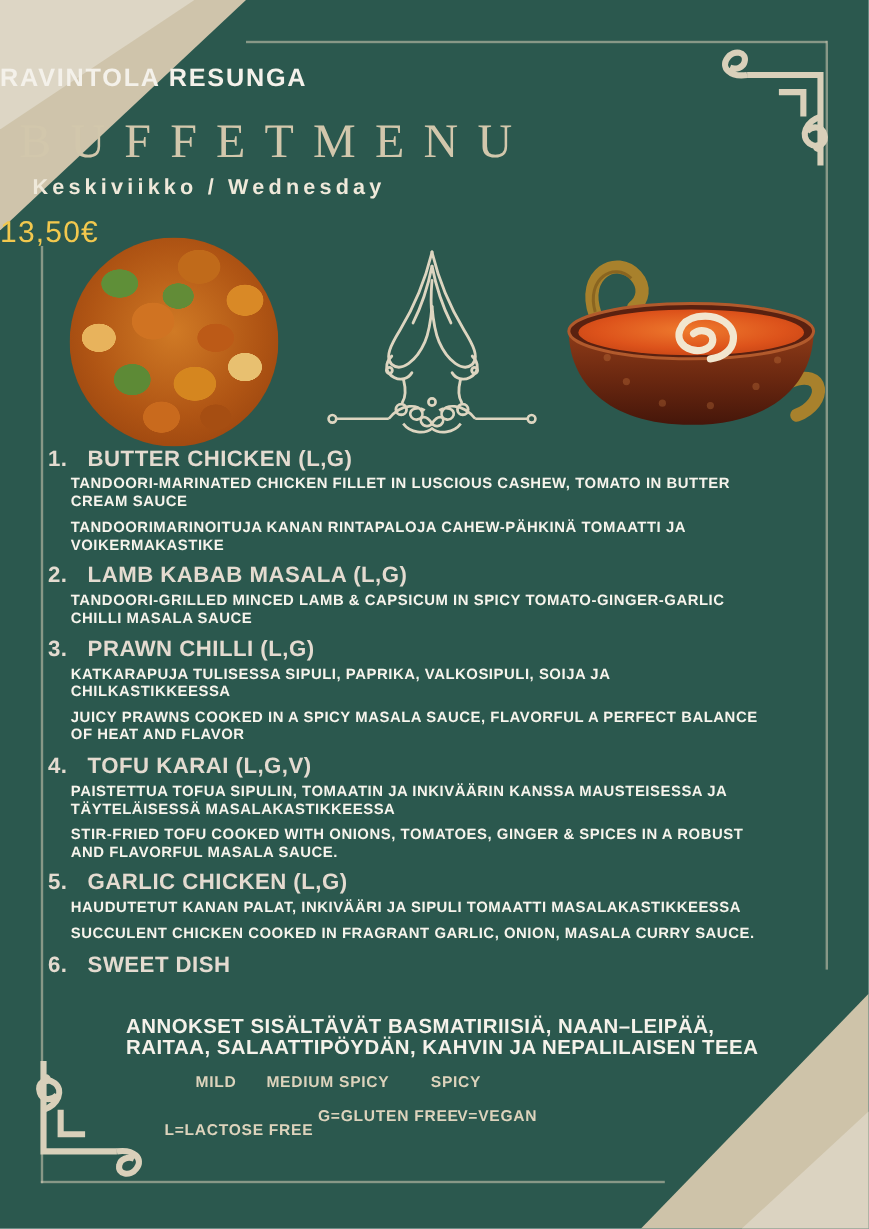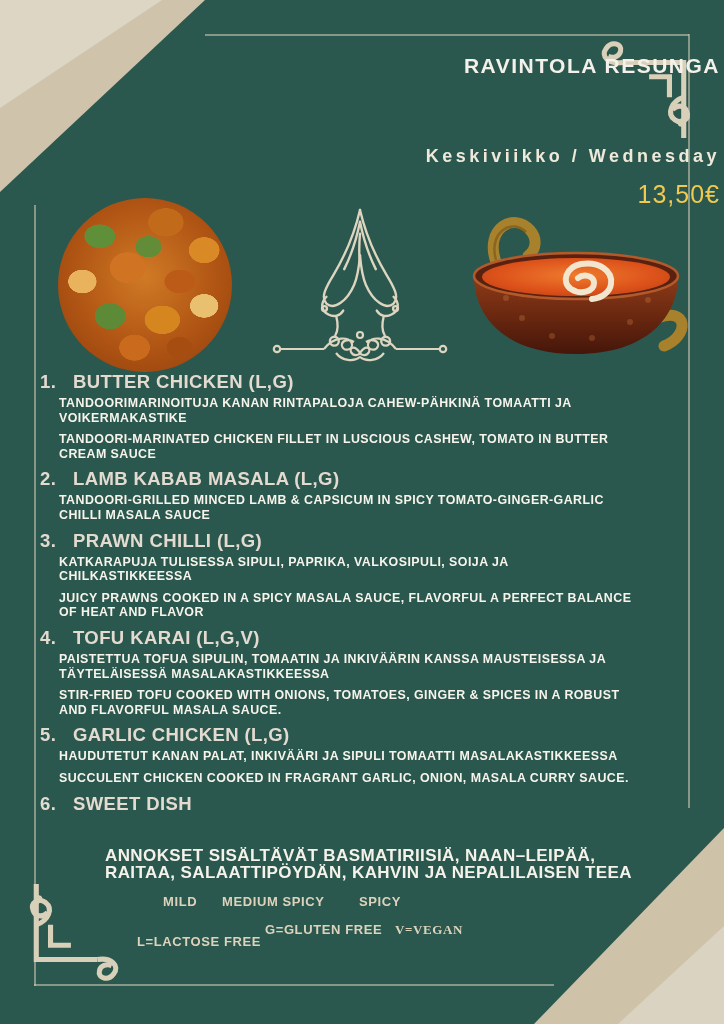--- a/index.html
+++ b/index.html
@@ -23,21 +23,21 @@
   .frame-line { position:absolute; background:rgba(214,205,182,0.55); }
   .fl-top    { left:205px; top:34px;  width:484px; height:2px; }
   .fl-right  { left:688px; top:34px;  width:2px;  height:774px; }
   .fl-left   { left:34px;  top:205px; width:2px;  height:781px; }
   .fl-bottom { left:34px;  top:984px; width:520px; height:2px; }
   
   .corner-orn { position:absolute; width:106px; height:106px; }
   .corner-tr { left:592px; top:36px; }
   .corner-bl { left:22px; top:880px; transform:rotate(180deg); }
   
-  .header { position:absolute; left:0; right:4px; text-align:right; }
+  .header { position:absolute; left:0; right:16px; text-align:left; }
   .restaurant-name { top:54px; font-size:21px; font-weight:bold;
     letter-spacing:1.5px; color:#f4f1ea; }
   .menu-title { top:94px; font-family:"Liberation Serif", serif;
     font-size:40px; letter-spacing:16px; padding-left:16px; color:#d2c7ac; }
   .day-line { top:146px; font-size:18px; font-weight:bold;
     letter-spacing:3.5px; color:#efe9da;margin-left:27px; }
   .price { top:180px; font-size:25px; font-weight:normal;
     letter-spacing:1px; color:#f2c84e; }
   
   .food-circle {
@@ -74,21 +74,21 @@
   .footer-note { position:absolute; left:105px; top:847px; width:545px;
     color:#f5f2ea; font-size:17px; font-weight:bold; letter-spacing:0.4px;
     line-height:17px; }
   .spice, .legend { position:absolute; color:#ddd3bc; font-weight:bold;
     font-size:13px; letter-spacing:0.6px; }
   .spice-mild   { left:163px; top:894px; }
   .spice-medium { left:222px; top:894px; }
   .spice-spicy  { left:359px; top:894px; }
   .legend-l { left:137px; top:934px; }
   .legend-g { left:265px; top:922px; }
-  .legend-v { left:395px; top:922px;font-family:Liberation Serif, serif; }
+  .legend-v { left:381px; top:922px; }
 </style>
 </head>
 <body>
 
 <div class="page">
 
   <div class="tri tri-tl-dark"></div>
   <div class="tri tri-tl-light"></div>
   <div class="tri tri-br-dark"></div>
   <div class="tri tri-br-light"></div>
@@ -111,20 +111,21 @@
     <g stroke="#d9d0ba" stroke-width="5" fill="none">
       <path d="M30 26 H90 V100"></path>
       <path d="M30 26 C16 28 8 20 14 12 C19 5 30 7 28 15 C27 20 21 22 16 20"></path>
       <path d="M56 40 H76 V60"></path>
       <path d="M90 60 C78 64 73 76 81 82 C88 87 96 82 93 74 C91 68 84 67 79 72"></path>
     </g>
     <circle cx="88" cy="85" r="4" fill="#d9d0ba"></circle>
   </svg>
 
   <div class="header restaurant-name">RAVINTOLA RESUNGA</div>
+  <div class="header menu-title">BUFFETMENU</div>
   <div class="header day-line">Keskiviikko / Wednesday</div>
   <div class="header price">13,50€</div>
 
   <div class="food-circle"></div>
 
   <svg class="hands-svg" viewBox="0 0 120 150">
     <g stroke="#ddd5c0" stroke-width="2.4" fill="none" stroke-linecap="round">
       <path d="M60 4 C53 34 42 55 33 70 C25 83 20 93 26 99 C34 106 47 96 54 80 C57 73 59 62 60 50"></path>
       <path d="M60 4 C67 34 78 55 87 70 C95 83 100 93 94 99 C86 106 73 96 66 80 C63 73 61 62 60 50"></path>
       <path d="M60 16 C56 36 50 52 44 64"></path>
@@ -184,22 +185,22 @@
     <path d="M116 80 c6 -5 16 -2 16 5 c0 9 -14 12 -23 6 c-10 -7 -5 -22 10 -25 c18 -3 32 7 30 20 c-1 8 -9 14 -19 15" stroke="#f2e6cf" stroke-width="6" fill="none" stroke-linecap="round"></path>
   </svg>
 
   <div class="menu">
 
     <div class="menu-item">
       <div class="item-head">
         <span class="item-num">1.</span>
         <span>BUTTER CHICKEN (L,G)</span>
       </div>
+      <p class="desc">TANDOORI-MARINATED CHICKEN FILLET IN LUSCIOUS CASHEW, TOMATO IN BUTTER CREAM SAUCE</p>
       <p class="desc">TANDOORIMARINOITUJA KANAN RINTAPALOJA CAHEW-PÄHKINÄ TOMAATTI JA VOIKERMAKASTIKE</p>
-      <p class="desc">TANDOORI-MARINATED CHICKEN FILLET IN LUSCIOUS CASHEW, TOMATO IN BUTTER CREAM SAUCE</p>
     </div>
 
     <div class="menu-item">
       <div class="item-head">
         <span class="item-num">2.</span>
         <span>LAMB KABAB MASALA (L,G)</span>
       </div>
       <p class="desc">TANDOORI-GRILLED MINCED LAMB &amp; CAPSICUM IN SPICY TOMATO-GINGER-GARLIC CHILLI MASALA SAUCE</p>
     </div>
 

